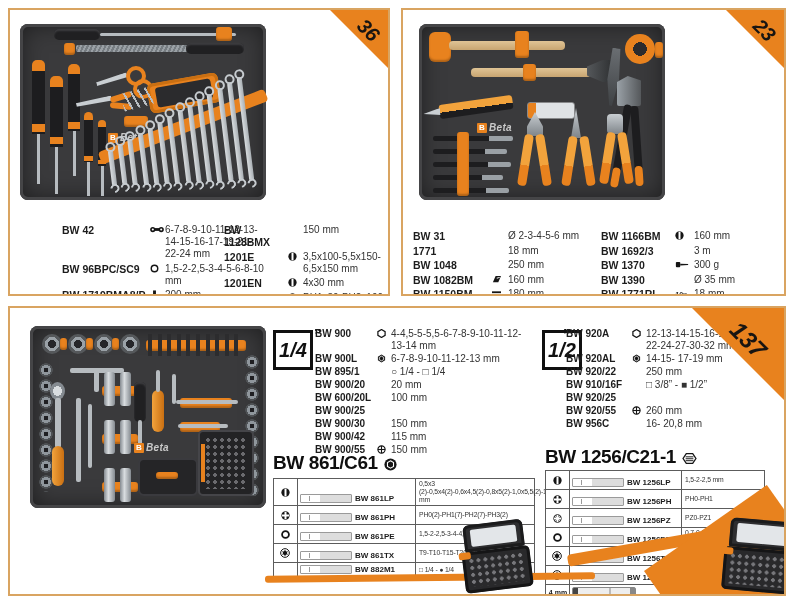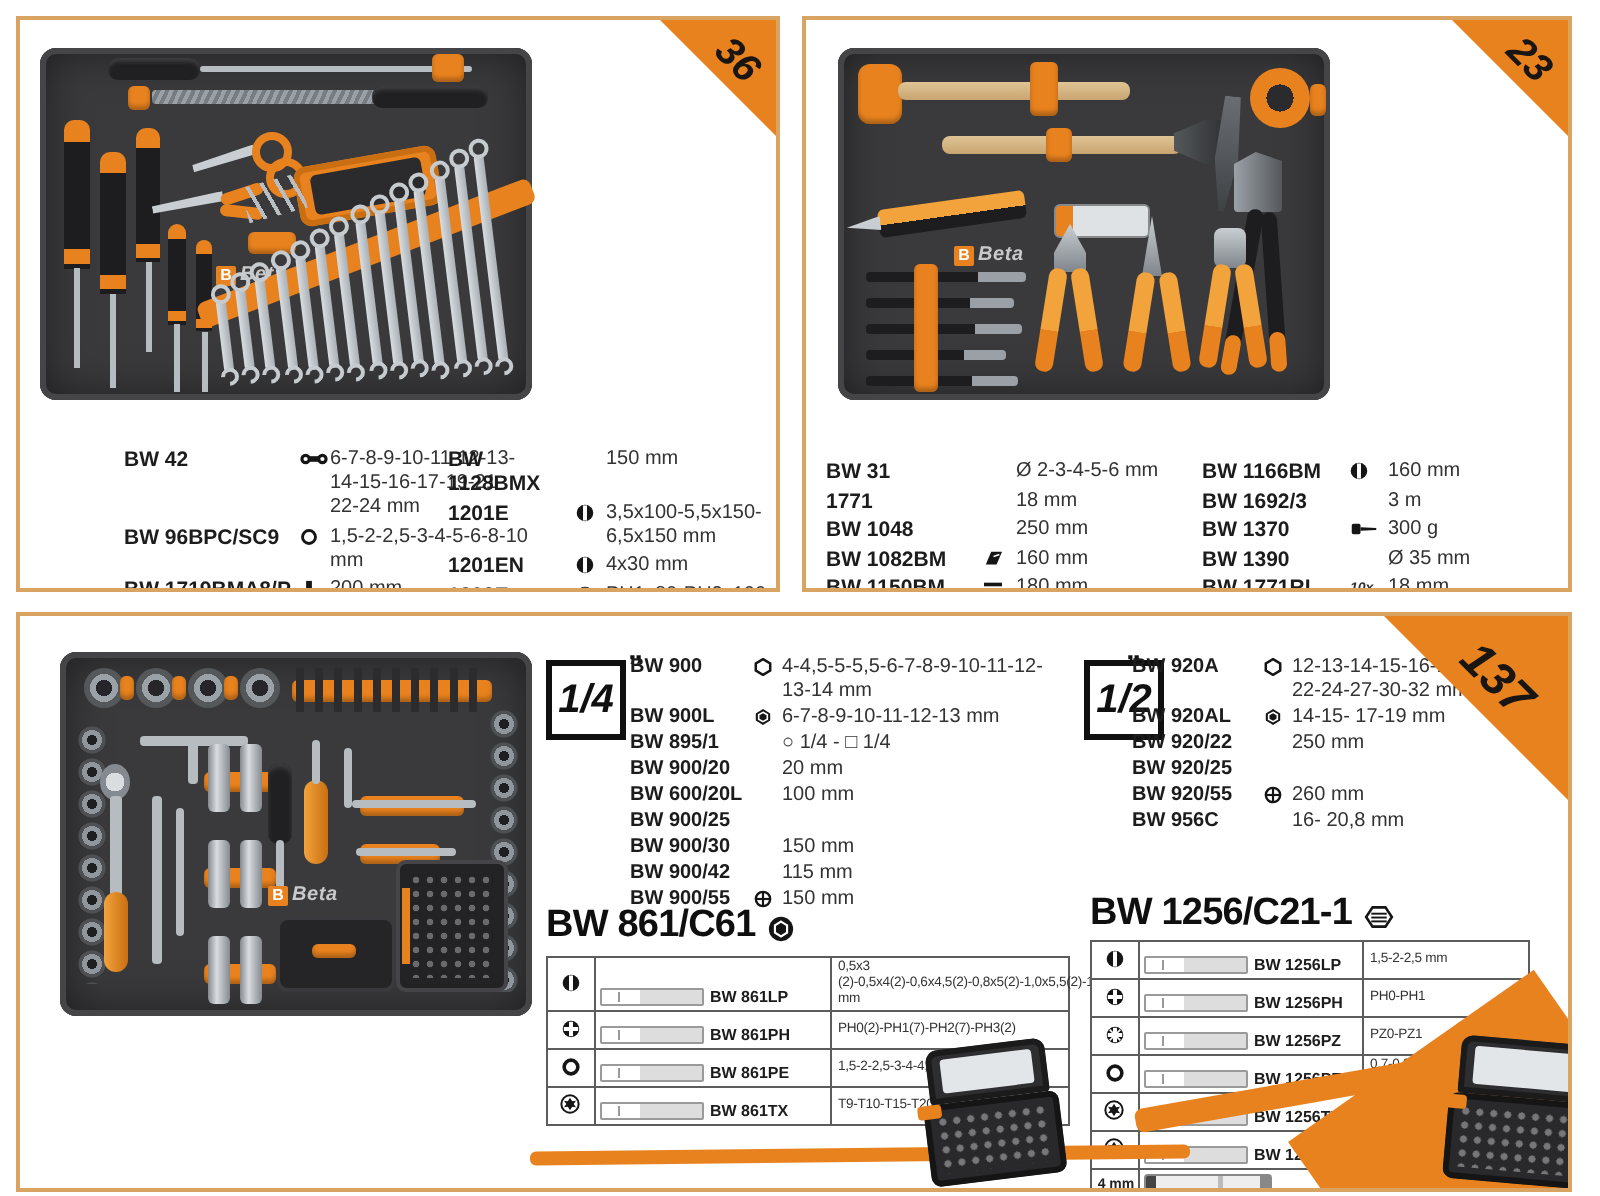--- a/index.html
+++ b/index.html
@@ -545,20 +545,25 @@
         <span class="val">14-15- 17-19 mm</span>
       </div>
 
 
       <div class="spec-row">
         <span class="part">BW 920/22</span>
         <span class="spec-icon"></span>
         <span class="val">250 mm</span>
       </div>
 
+      <div class="spec-row">
+        <span class="part">BW 910/16F</span>
+        <span class="spec-icon"></span>
+        <span class="val">□ 3/8” - ■ 1/2”</span>
+      </div>
 
       <div class="spec-row">
         <span class="part">BW 920/25</span>
         <span class="spec-icon"></span>
         <span class="val"></span>
       </div>
 
       <div class="spec-row">
         <span class="part">BW 920/55</span>
         <span class="spec-icon">
@@ -643,20 +648,31 @@
             </svg></span>
           <span class="rowlabel"></span>
         </span>
         <span class="part-cell">
           <span class="pic-bit"></span>
           <span class="bitpart">BW 861TX</span>
         </span>
         <span class="val-cell">T9-T10-T15-T20-T25 T27-T30-T40</span>
       </div>
 
+      <div class="bitrow">
+        <span class="icon-cell">
+          <span></span>
+          <span class="rowlabel"></span>
+        </span>
+        <span class="part-cell">
+          <span class="pic-bit"></span>
+          <span class="bitpart">BW 882M1</span>
+        </span>
+        <span class="val-cell">□ 1/4 - ● 1/4</span>
+      </div>
     </div>
 
   <div class="settitle" id="t1256-title">
     <span>BW 1256/C21-1</span>
     <span class="title-icon">
         <svg viewBox="0 0 14 12" width="15" height="13">
           <path d="M4 1.5 10 1.5 13 6 10 10.5 4 10.5 1 6 Z" fill="none" stroke="#151515" stroke-width="1.2"></path>
           <rect x="3.4" y="4" width="7.2" height="0.9" fill="#151515"></rect>
           <rect x="3.4" y="5.8" width="7.2" height="0.9" fill="#151515"></rect>
           <rect x="3.4" y="7.6" width="7.2" height="0.9" fill="#151515"></rect>

